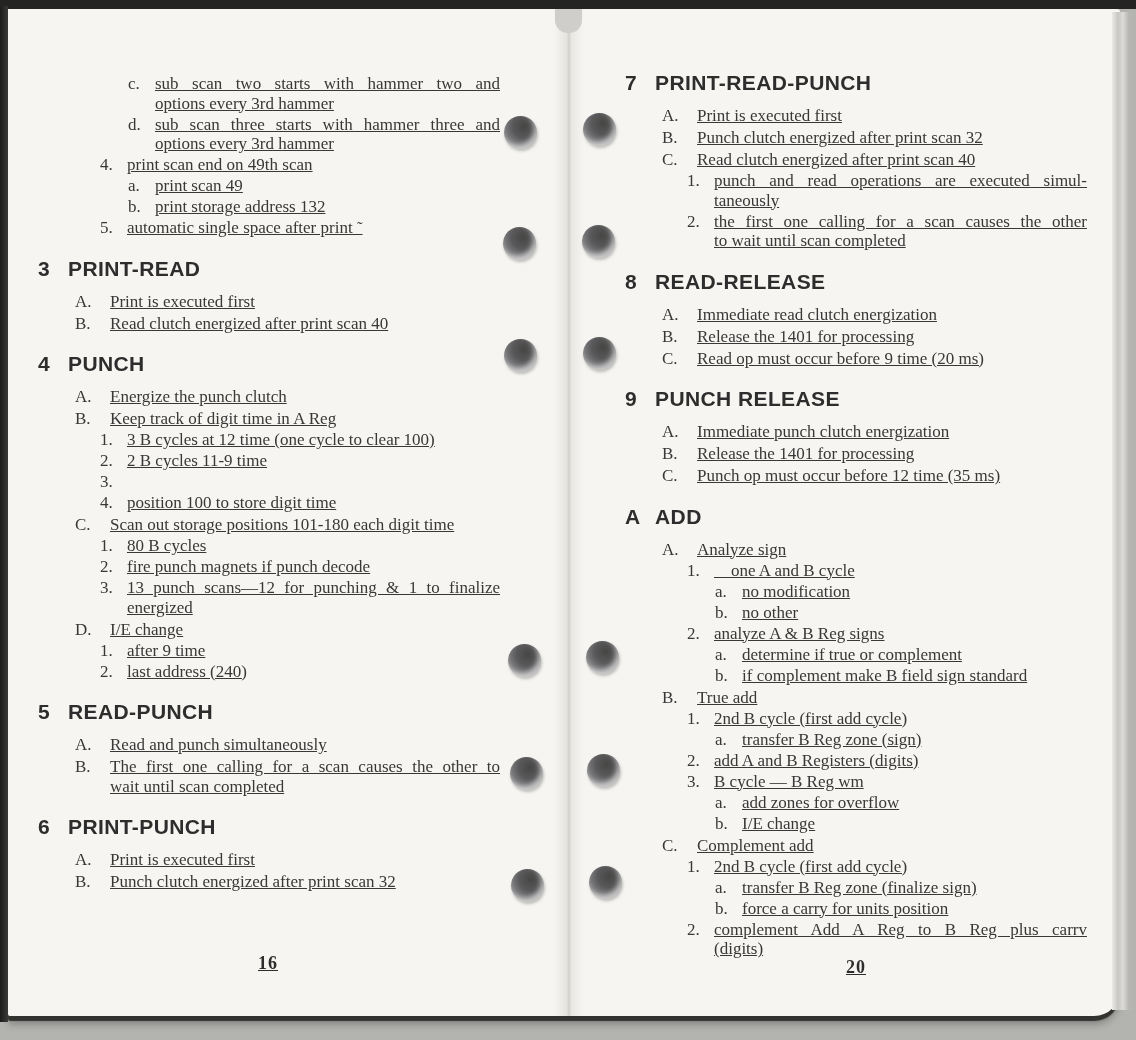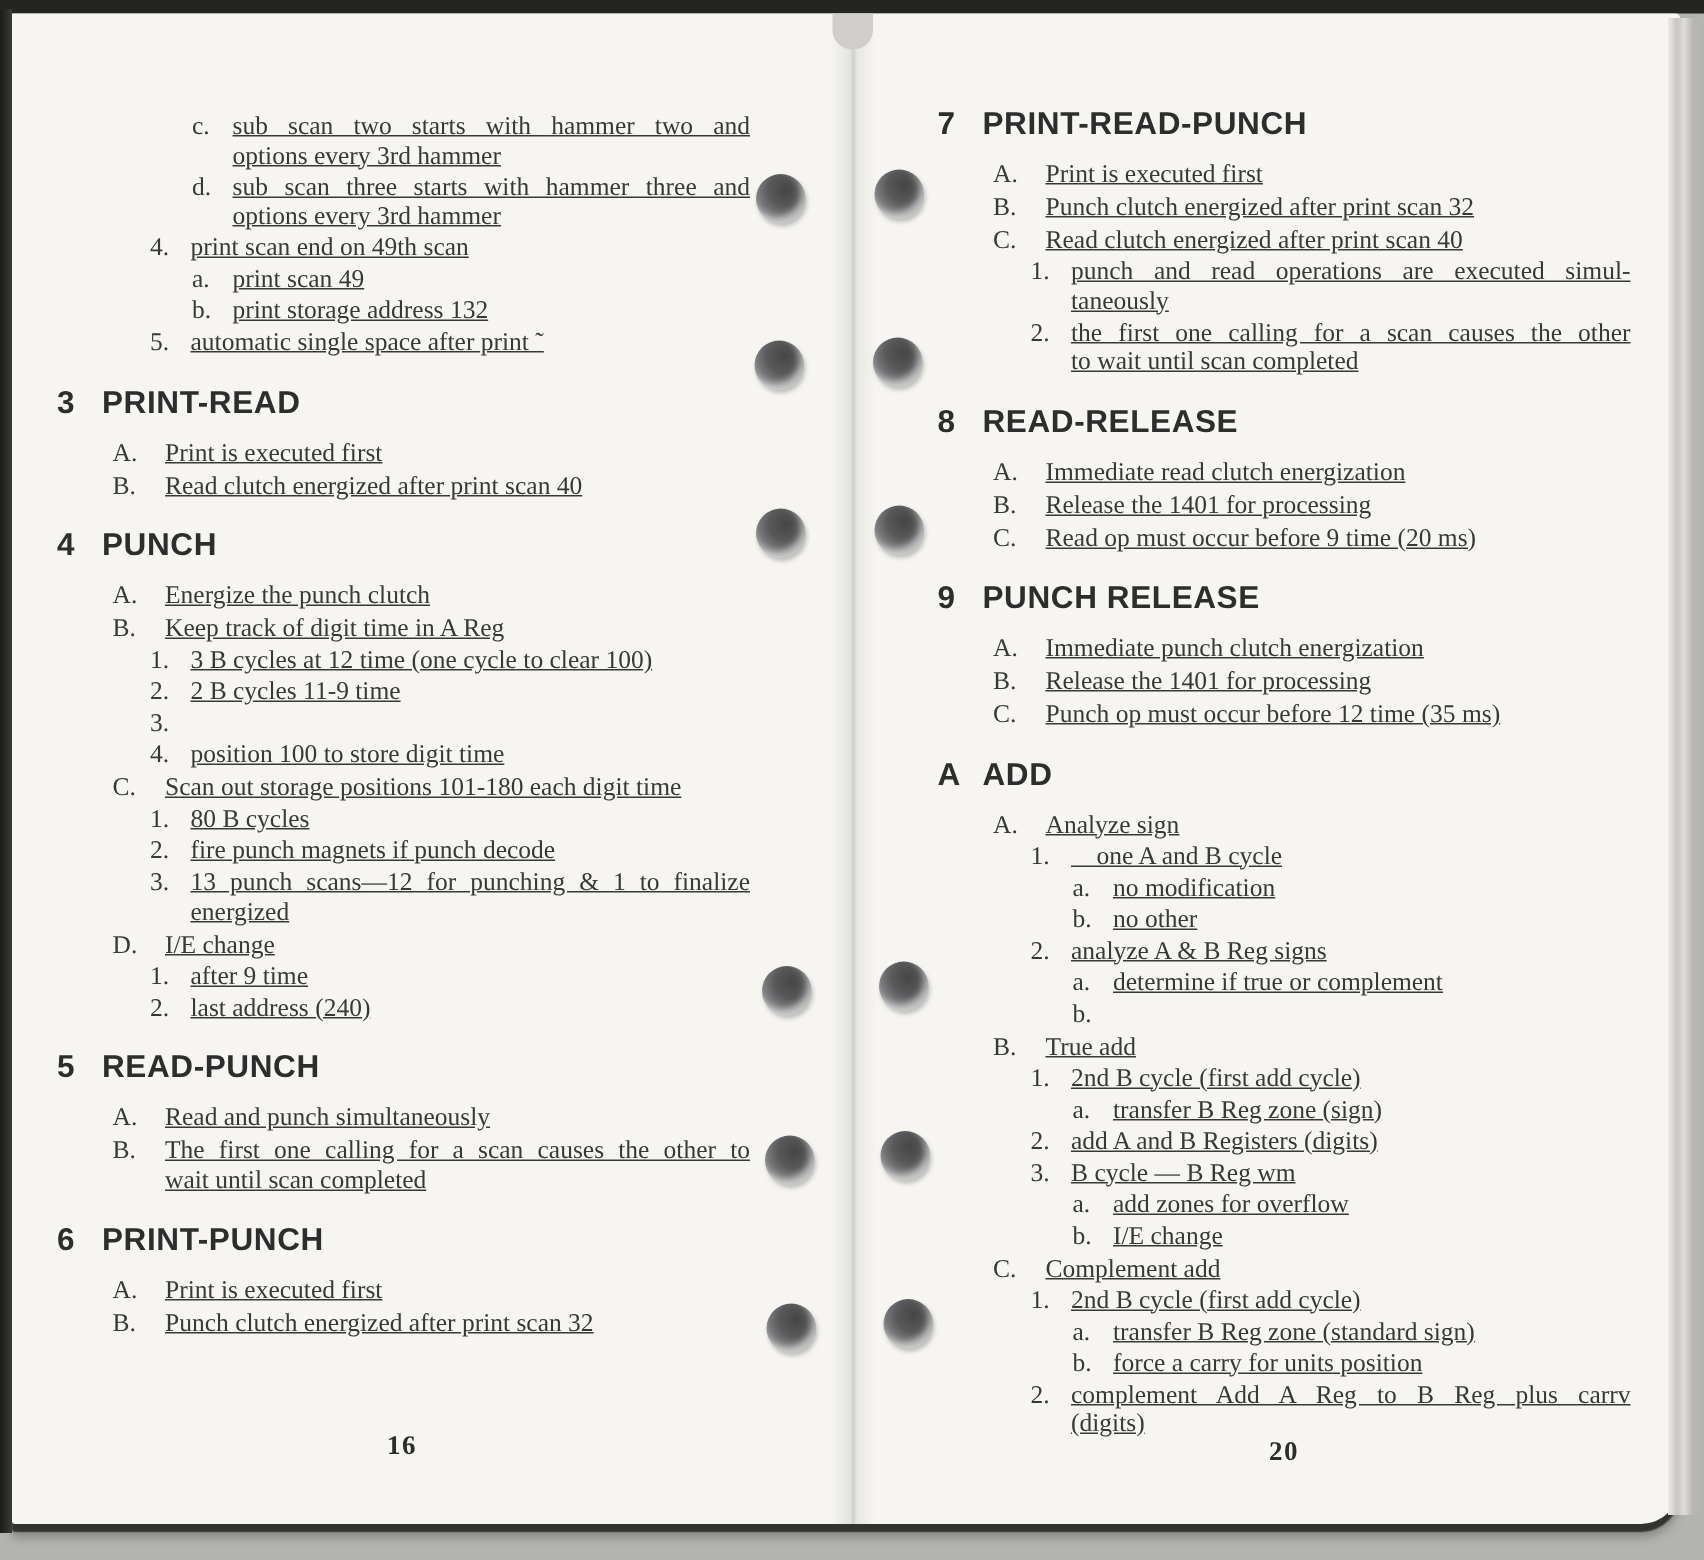--- a/index.html
+++ b/index.html
@@ -65,21 +65,21 @@
   .item .lab { flex: 0 0 27px; }
   .item .txt { flex: 1; text-decoration: underline; }
   .lvl-A { padding-left: 37px; margin-top: 2.5px; }
   .lvl-A .lab { flex-basis: 35px; }
   .lvl-1 { padding-left: 62px; }
   .lvl-a { padding-left: 90px; }
   .txt .just { text-align: justify; text-align-last: justify; }
 
   .pageno {
     position: absolute; font-weight: bold; font-size: 18px;
-    color: var(--heading_ink, #2d2d2d); letter-spacing: 1px;
+    color: var(--heading_ink, #2d2d2d); letter-spacing: 1px; text-decoration: underline;
   }
   #pageno-left  { left: 258px; top: 953px; }
   #pageno-right { left: 846px; top: 957px; }
 </style>
 </head>
 <body>
 
 <div>
   <div class="top-edge"></div>
 
@@ -377,20 +377,23 @@
         </span>
       </div>
       <div class="item lvl-a">
         <span class="lab">a.</span>
         <span class="txt">
           <div>determine if true or complement</div>
         </span>
       </div>
       <div class="item lvl-a">
         <span class="lab">b.</span>
+        <span class="txt">
+          <div>if complement make B field sign standard</div>
+        </span>
       </div>
       <div class="item lvl-A">
         <span class="lab">B.</span>
         <span class="txt">
           <div>True add</div>
         </span>
       </div>
       <div class="item lvl-1">
         <span class="lab">1.</span>
         <span class="txt">
@@ -435,21 +438,21 @@
       </div>
       <div class="item lvl-1">
         <span class="lab">1.</span>
         <span class="txt">
           <div>2nd B cycle (first add cycle)</div>
         </span>
       </div>
       <div class="item lvl-a">
         <span class="lab">a.</span>
         <span class="txt">
-          <div>transfer B Reg zone (standard sign)</div>
+          <div>transfer B Reg zone (finalize sign)</div>
         </span>
       </div>
       <div class="item lvl-a">
         <span class="lab">b.</span>
         <span class="txt">
           <div>force a carry for units position</div>
         </span>
       </div>
       <div class="item lvl-1">
         <span class="lab">2.</span>

